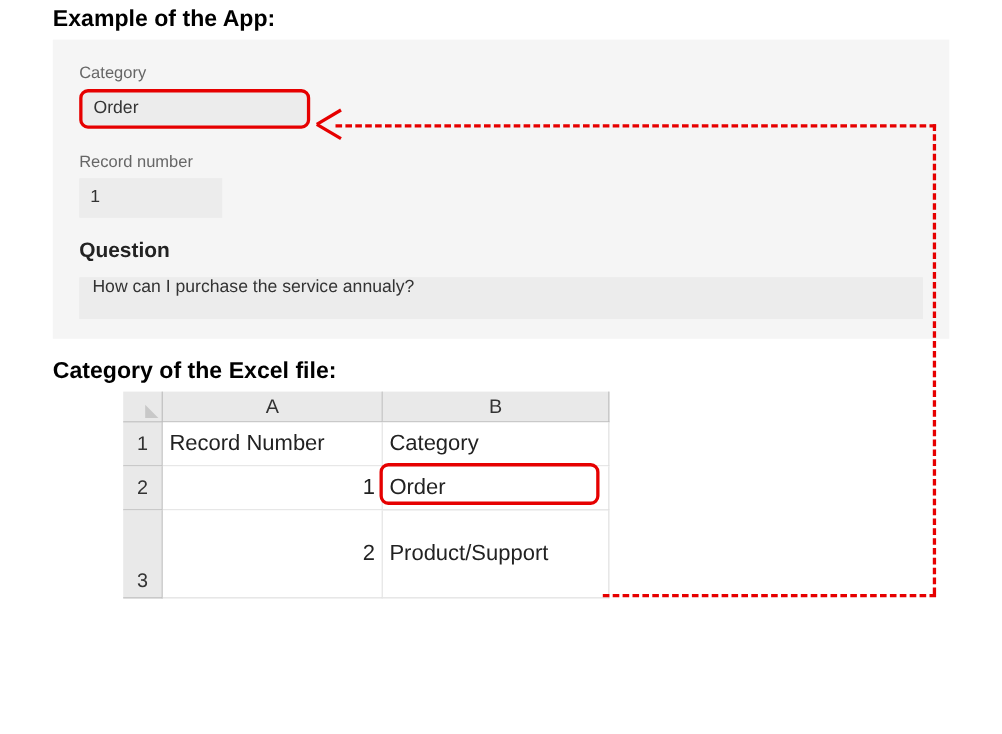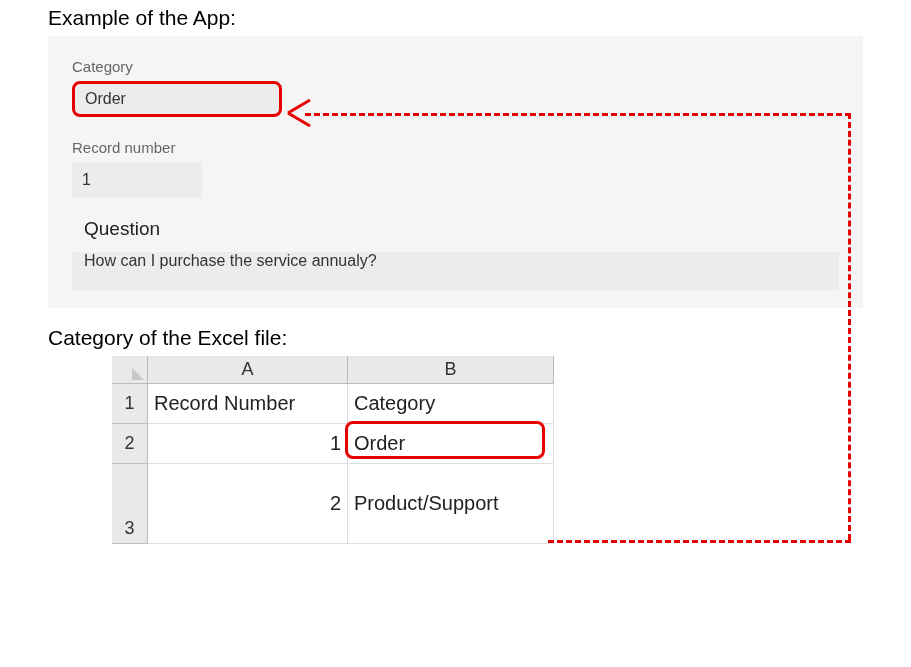--- a/index.html
+++ b/index.html
@@ -6,21 +6,21 @@
   body {
     margin: 0;
     padding: 0;
     font-family: Arial, Helvetica, sans-serif;
     background: #fff;
     width: 911px;
     height: 667px;
     position: relative;
   }
   .heading {
-    font-weight: 400;
+    font-weight: 700;
     font-size: 21px;
     color: #000;
     padding-left: 48px;
   }
   .heading.h1 { padding-top: 6px; }
   .heading.h2 { padding-top: 18px; }
 
   .app-panel {
     background: #f5f5f5;
     margin: 6px 48px 0 48px;
@@ -52,25 +52,24 @@
     height: 36px;
     background: #ececec;
     display: flex;
     align-items: center;
     padding: 0 10px;
     font-size: 16px;
     color: #333;
     margin-top: 4px;
   }
   .question-heading {
-    font-weight: 400;
+    font-weight: 700;
     font-size: 19px;
     color: #222;
     margin-top: 20px;
-    margin-left: 12px;
   }
   .question-box {
     background: #ececec;
     margin-top: 12px;
     height: 38px;
     display: flex;
     align-items: flex-start;
     padding: 0 12px;
     font-size: 16px;
     color: #333;

